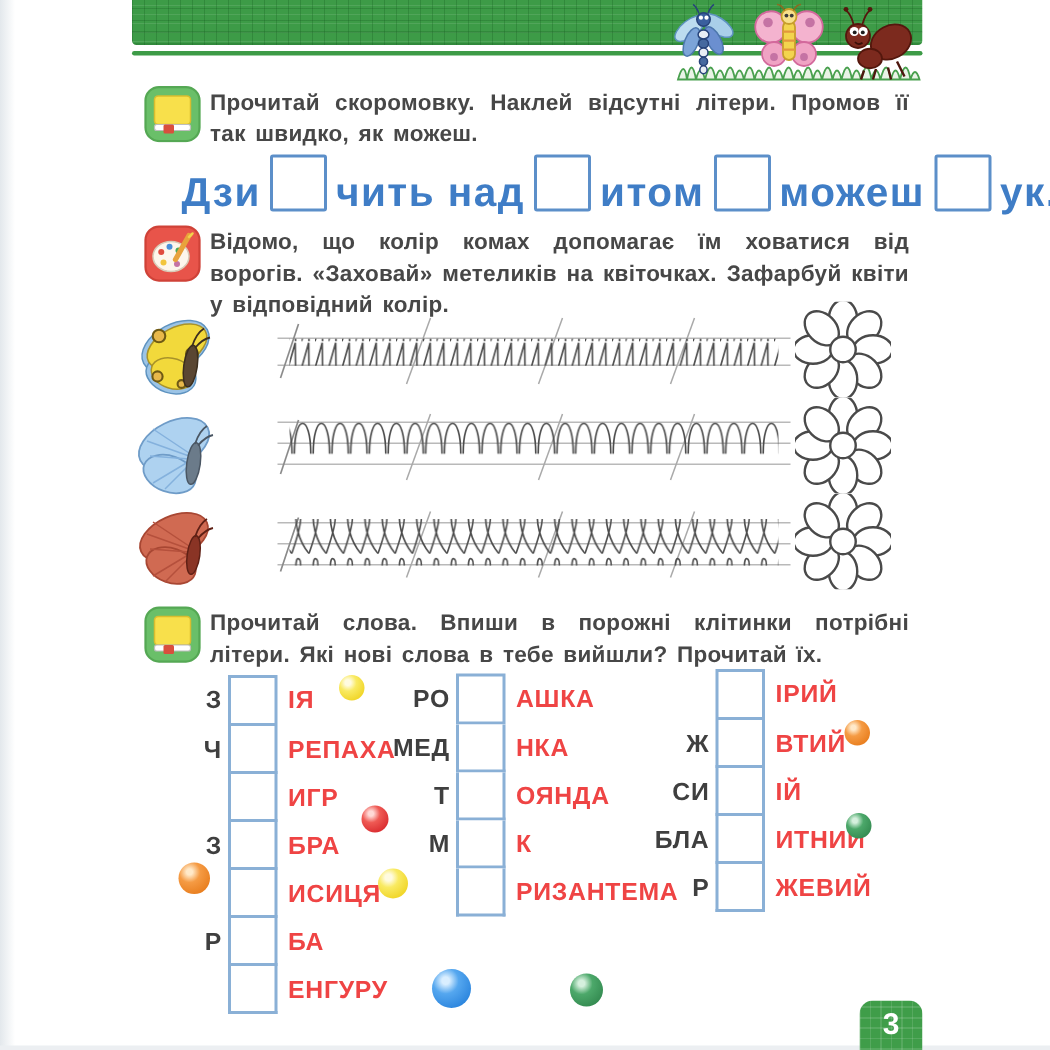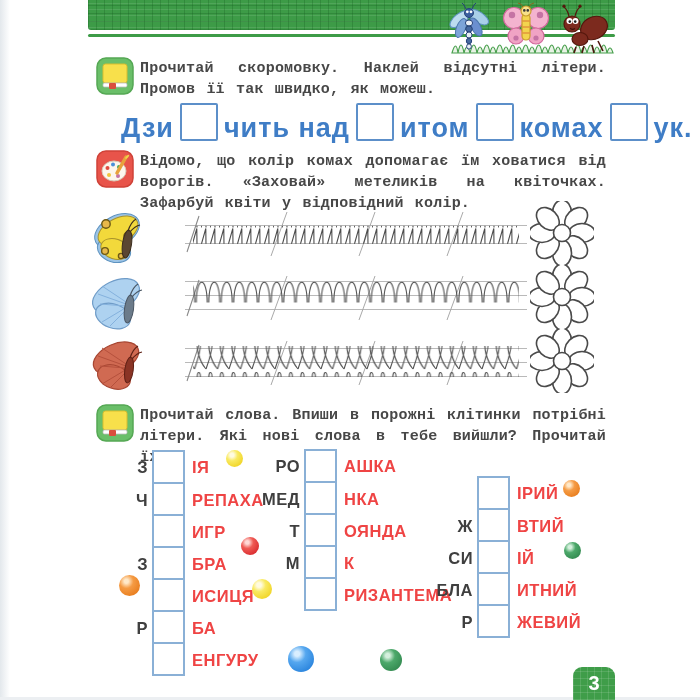--- a/index.html
+++ b/index.html
@@ -17,21 +17,21 @@
       repeating-linear-gradient(0deg, rgba(255,255,255,.10) 2px 3px, rgba(0,0,0,0) 3px 8px);
     border-radius:0 0 3px 3px;}
   .banner-line{position:absolute;left:88px;top:34px;width:527px;height:3px;background:#3d9b47;border-radius:2px;}
   .insects{position:absolute;left:448px;top:1px;width:168px;height:54px;}
 
   
   .task-icon{position:absolute;width:38px;height:38px;}
 
   
   .instr{position:absolute;left:140px;width:466px;font-size:15px;line-height:21px;
-         font-weight:bold;color:#474747;text-align:justify;letter-spacing:.2px;word-spacing:2px;font-family:Liberation Mono, monospace;}
+         font-weight:bold;color:#474747;text-align:justify;letter-spacing:.2px;word-spacing:2px;}
 
   
   .twister{position:absolute;left:121px;top:101px;width:486px;height:42px;
            display:flex;align-items:center;}
   .tw-seg{font-size:27px;font-weight:bold;color:#3f7dc6;letter-spacing:1px;white-space:pre;margin-top:12px;}
   .tw-box{width:34px;height:34px;border:2px solid #5c8fc9;border-radius:2px;background:#fff;
           margin:0 6px;flex:0 0 auto;}
 
   
   .practice{position:absolute;left:183px;width:350px;height:48px;}
@@ -160,21 +160,21 @@
   </svg>
   <div class="instr" style="top:58px">Прочитай скоромовку. Наклей відсутні літери. Промов її так швидко, як можеш.</div>
 
   <div class="twister">
     <span class="tw-seg">Дзи</span>
     <span class="tw-box"></span>
     <span class="tw-seg">чить над</span>
     <span class="tw-box"></span>
     <span class="tw-seg">итом</span>
     <span class="tw-box"></span>
-    <span class="tw-seg">комах</span>
+    <span class="tw-seg">можеш</span>
     <span class="tw-box"></span>
     <span class="tw-seg">ук.</span>
   </div>
 
   <svg class="task-icon" style="left:96px;top:150px" viewBox="0 0 38 38">
     <rect x="1" y="1" width="36" height="36" rx="9" fill="#e8544a" stroke="#cf4238" stroke-width="1.5"></rect>
     <ellipse cx="18" cy="21" rx="12" ry="10" fill="#fdf6ec" stroke="#d8cbb8" stroke-width="1"></ellipse>
     <circle cx="11.5" cy="18" r="2" fill="#e04b3f"></circle>
       <circle cx="17" cy="14.5" r="2" fill="#4a90d9"></circle>
     <circle cx="23" cy="17" r="2" fill="#4aa85a"></circle>
@@ -334,21 +334,21 @@
         <span class="pcell"></span>
         <span class="psuf">К</span>
       </div>
     <div class="prow">
         <span class="ppre"></span>
         <span class="pcell"></span>
         <span class="psuf">РИЗАНТЕМА</span>
       </div>
   </div>
 
-  <div class="pcol col3" style="left:427px;top:476px">
+  <div class="pcol col3" style="left:427px;top:446px">
     <div class="prow">
         <span class="ppre"></span>
         <span class="pcell"></span>
         <span class="psuf">ІРИЙ</span>
       </div>
     <div class="prow">
         <span class="ppre">Ж</span>
         <span class="pcell"></span>
         <span class="psuf">ВТИЙ</span>
       </div>

